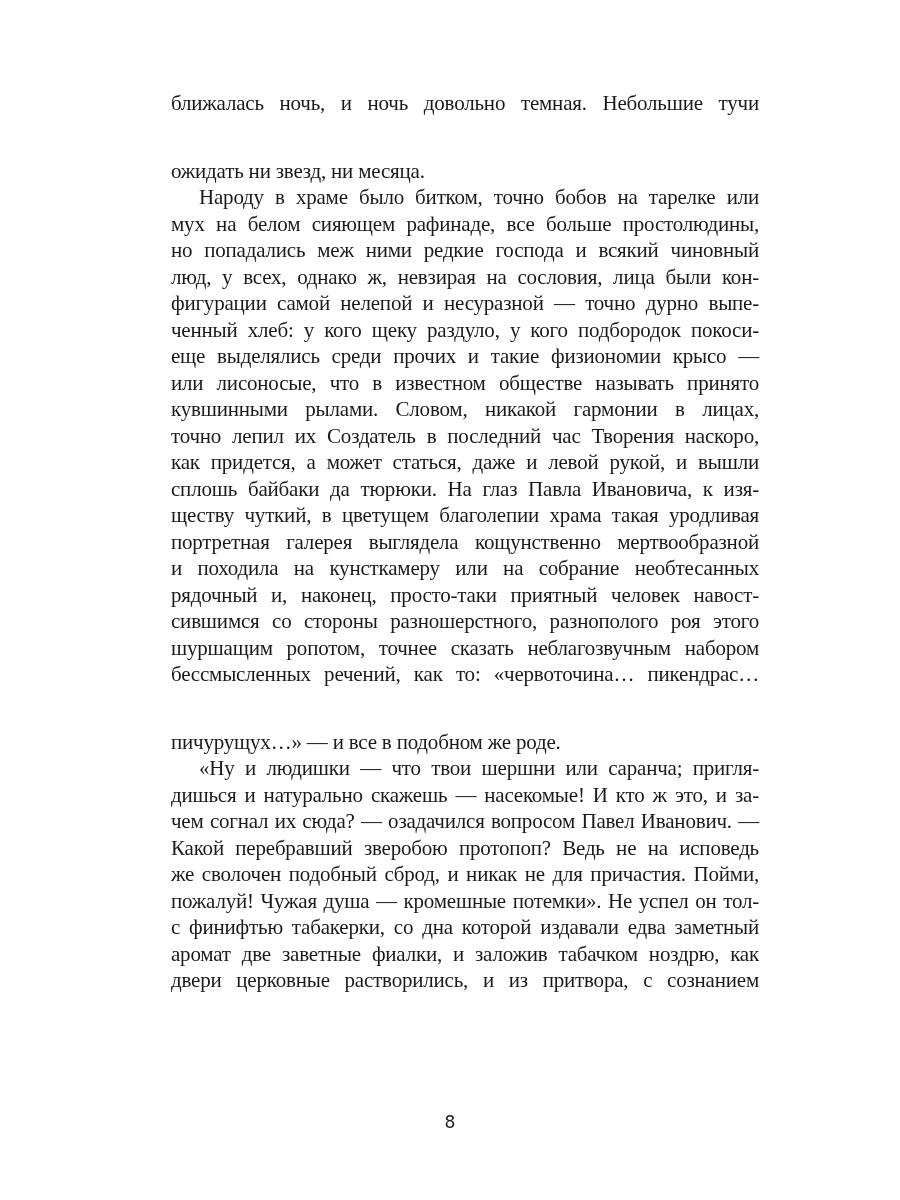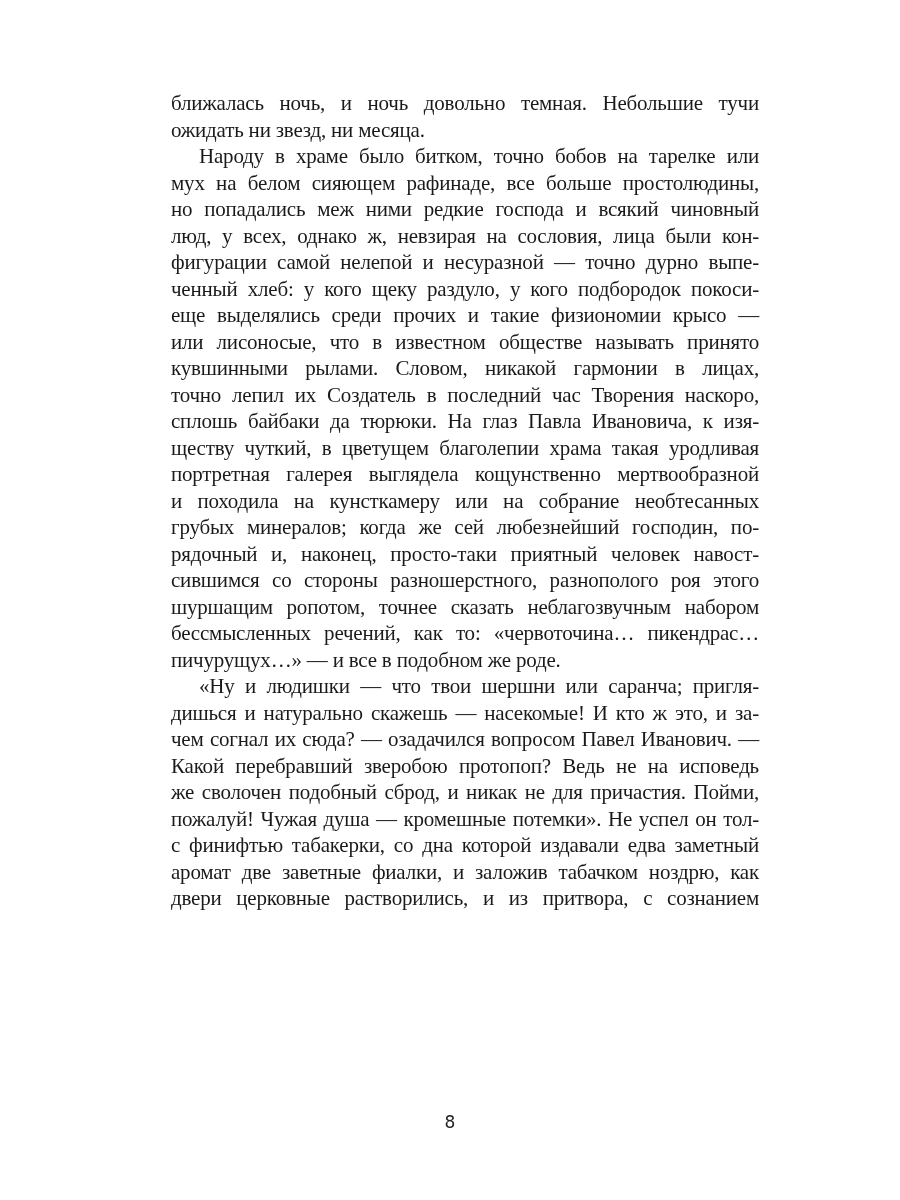--- a/index.html
+++ b/index.html
@@ -32,20 +32,21 @@
       line-height: 26.5px;
       font-family: "Liberation Serif", "DejaVu Serif", serif;
       font-size: 21px;
       white-space: nowrap;
       text-align: justify;
       text-align-last: justify;
       letter-spacing: -0.2px;
     }
     .line.last {
       text-align-last: left;
+      margin-top: 41px;
     }
     .line.indent {
       padding-left: 28px;
     }
     .page-number {
       position: absolute;
       left: 0;
       width: 900px;
       top: 1112px;
       text-align: center;
@@ -64,25 +65,25 @@
       <span class="line indent">Народу в храме было битком, точно бобов на тарелке или</span>
       <span class="line">мух на белом сияющем рафинаде, все больше простолюдины,</span>
       <span class="line">но попадались меж ними редкие господа и всякий чиновный</span>
       <span class="line">люд, у всех, однако ж, невзирая на сословия, лица были кон-</span>
       <span class="line">фигурации самой нелепой и несуразной — точно дурно выпе-</span>
       <span class="line">ченный хлеб: у кого щеку раздуло, у кого подбородок покоси-</span>
       <span class="line">еще выделялись среди прочих и такие физиономии крысо —</span>
       <span class="line">или лисоносые, что в известном обществе называть принято</span>
       <span class="line">кувшинными рылами. Словом, никакой гармонии в лицах,</span>
       <span class="line">точно лепил их Создатель в последний час Творения наскоро,</span>
+      <span class="line">как придется, а может статься, даже и левой рукой, и вышли</span>
       <span class="line">сплошь байбаки да тюрюки. На глаз Павла Ивановича, к изя-</span>
       <span class="line">ществу чуткий, в цветущем благолепии храма такая уродливая</span>
       <span class="line">портретная галерея выглядела кощунственно мертвообразной</span>
       <span class="line">и походила на кунсткамеру или на собрание необтесанных</span>
-      <span class="line">грубых минералов; когда же сей любезнейший господин, по-</span>
       <span class="line">рядочный и, наконец, просто-таки приятный человек навост-</span>
       <span class="line">сившимся со стороны разношерстного, разнополого роя этого</span>
       <span class="line">шуршащим ропотом, точнее сказать неблагозвучным набором</span>
       <span class="line">бессмысленных речений, как то: «червоточина… пикендрас…</span>
       <span class="line last">пичурущух…» — и все в подобном же роде.</span>
       <span class="line indent">«Ну и людишки — что твои шершни или саранча; пригля-</span>
       <span class="line">дишься и натурально скажешь — насекомые! И кто ж это, и за-</span>
       <span class="line">чем согнал их сюда? — озадачился вопросом Павел Иванович. —</span>
       <span class="line">Какой перебравший зверобою протопоп? Ведь не на исповедь</span>
       <span class="line">же сволочен подобный сброд, и никак не для причастия. Пойми,</span>

